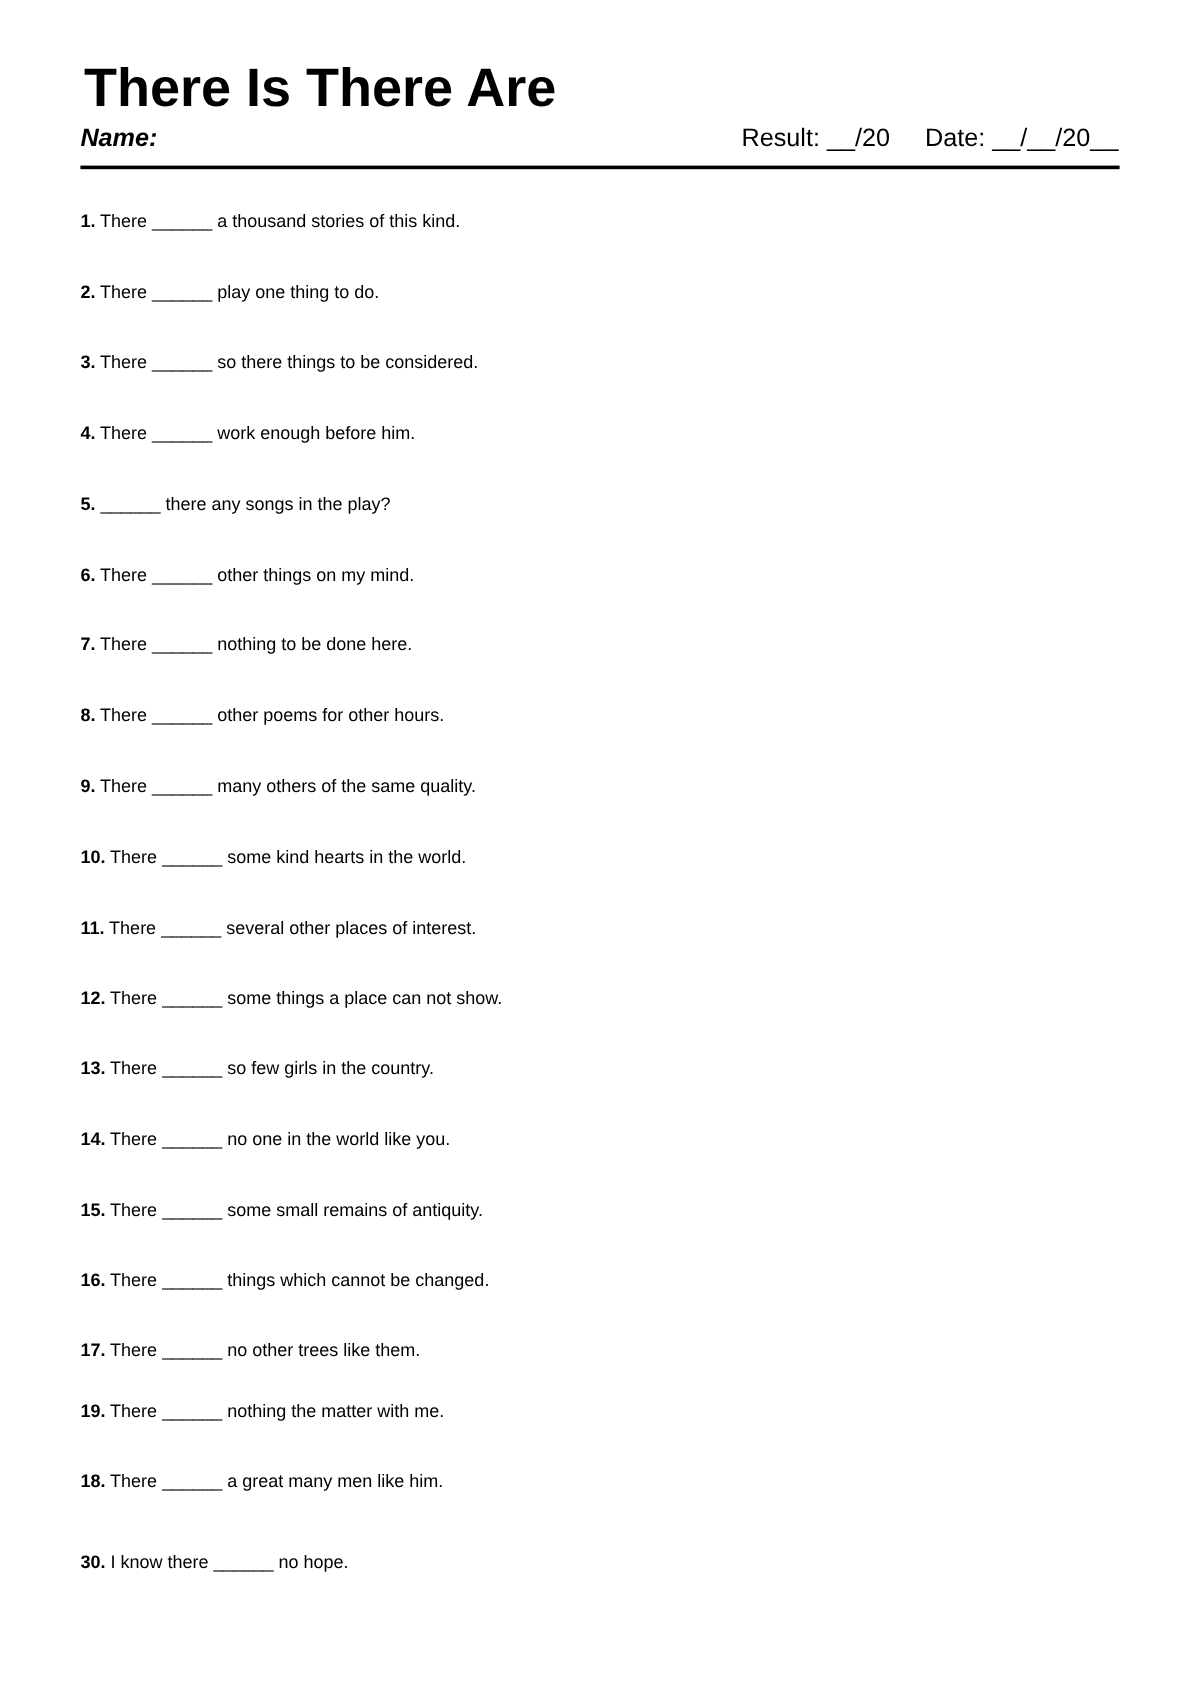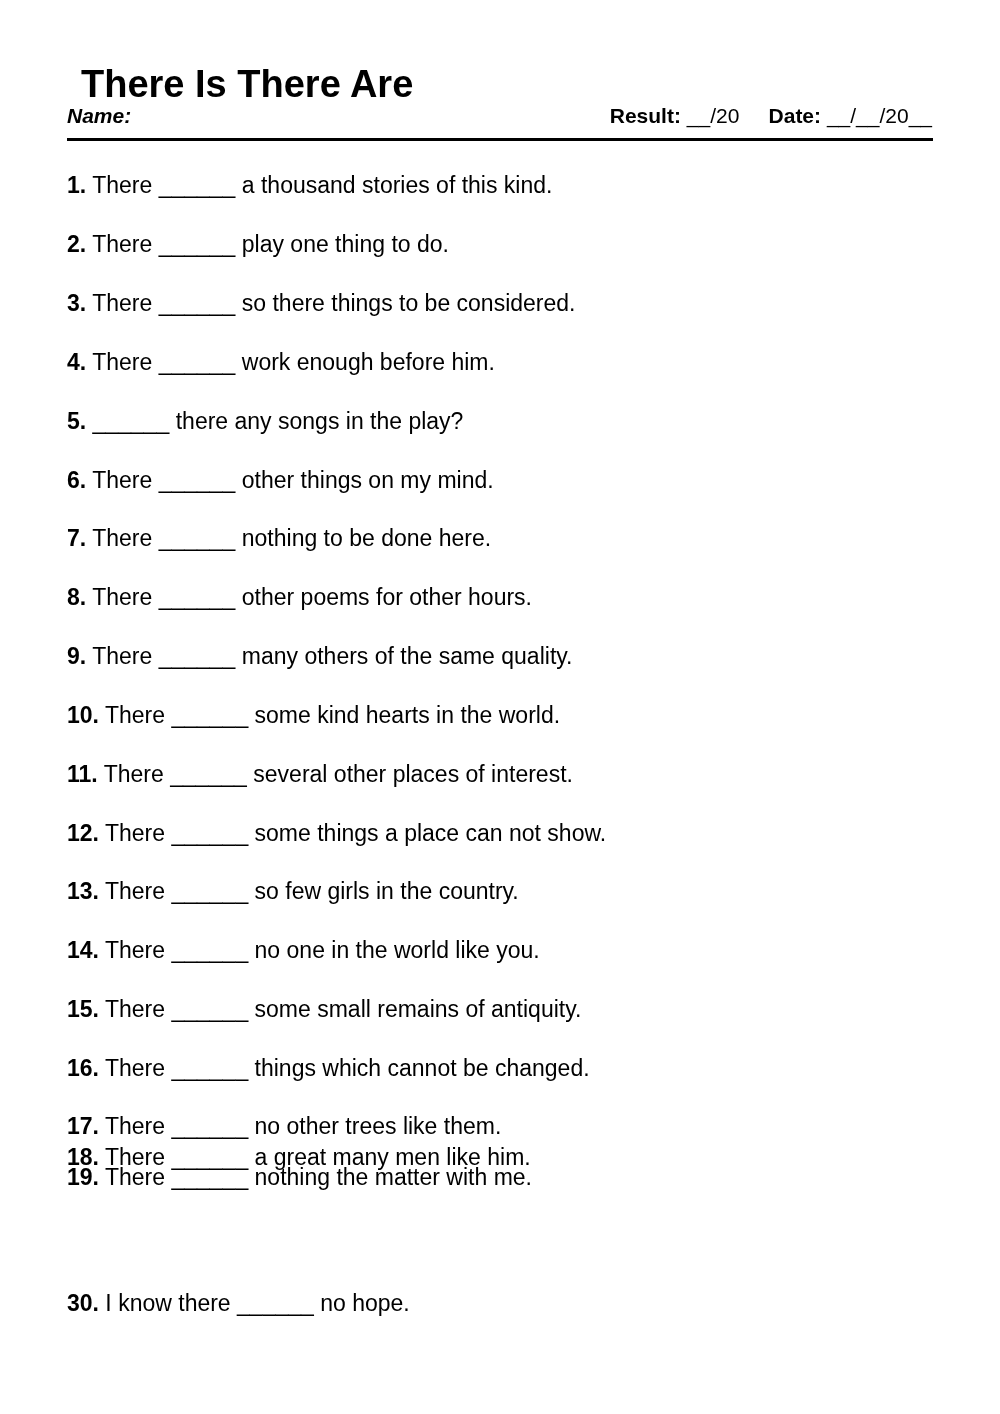--- a/index.html
+++ b/index.html
@@ -1,23 +1,23 @@
 <!DOCTYPE html>
 <html><head>
 <meta charset="utf-8">
 <style>
   html, body { margin:0; padding:0; background:#ffffff; }
   body { width:1000px; height:1414px; position:relative; font-family:"Liberation Sans", sans-serif; color:#000; overflow:hidden; }
-  .title { position:absolute; left:67px; top:46px; font-size:38px; font-weight:bold; line-height:48px; margin:14px; }
+  .title { position:absolute; left:67px; top:46px; font-size:45px; font-weight:bold; line-height:48px; margin:3px; }
   .meta { position:absolute; left:67px; right:68px; top:102px; height:28px; font-size:21px; line-height:28px; }
   .meta .name { position:absolute; left:0; top:0; font-weight:bold;font-style:italic; }
   .meta .right { position:absolute; right:0; top:0; white-space:pre; }
-  .meta b { font-weight:bold; }
+  .meta b { font-weight:normal; }
   .rule { position:absolute; left:67px; width:866px; top:138px; height:3px; background:#000; }
-  .q { position:absolute; left:67px; font-size:23px; line-height:30px; white-space:pre;text-align:right; }
+  .q { position:absolute; left:67px; font-size:15px; line-height:30px; white-space:pre;text-align:right; }
   .q .num { font-weight:bold; }
 </style>
 </head>
 <body>
 
 <h1 class="title">There Is There Are</h1>
 
 <div class="meta">
   <span class="name">Name:</span>
   <span class="right"><b>Result:</b> <span>__/20</span>     <b>Date:</b> <span>__/__/20__</span></span>
@@ -36,16 +36,16 @@
   <div class="q" style="top:582px"><span class="num">8.</span><span> There ______ other poems for other hours.</span></div>
   <div class="q" style="top:641px"><span class="num">9.</span><span> There ______ many others of the same quality.</span></div>
   <div class="q" style="top:700px"><span class="num">10.</span><span> There ______ some kind hearts in the world.</span></div>
   <div class="q" style="top:759px"><span class="num">11.</span><span> There ______ several other places of interest.</span></div>
   <div class="q" style="top:818px"><span class="num">12.</span><span> There ______ some things a place can not show.</span></div>
   <div class="q" style="top:876px"><span class="num">13.</span><span> There ______ so few girls in the country.</span></div>
   <div class="q" style="top:935px"><span class="num">14.</span><span> There ______ no one in the world like you.</span></div>
   <div class="q" style="top:994px"><span class="num">15.</span><span> There ______ some small remains of antiquity.</span></div>
   <div class="q" style="top:1053px"><span class="num">16.</span><span> There ______ things which cannot be changed.</span></div>
   <div class="q" style="top:1111px"><span class="num">17.</span><span> There ______ no other trees like them.</span></div>
-  <div class="q" style="top:1142px"><span class="num">18.</span><span> There ______ a great many men like him.</span></div>
+  <div class="q" style="top:1220px"><span class="num">18.</span><span> There ______ a great many men like him.</span></div>
   <div class="q" style="top:1162px"><span class="num">19.</span><span> There ______ nothing the matter with me.</span></div>
   <div class="q" style="top:1288px"><span class="num">30.</span><span> I know there ______ no hope.</span></div>
 </div>
 
 </body></html>

